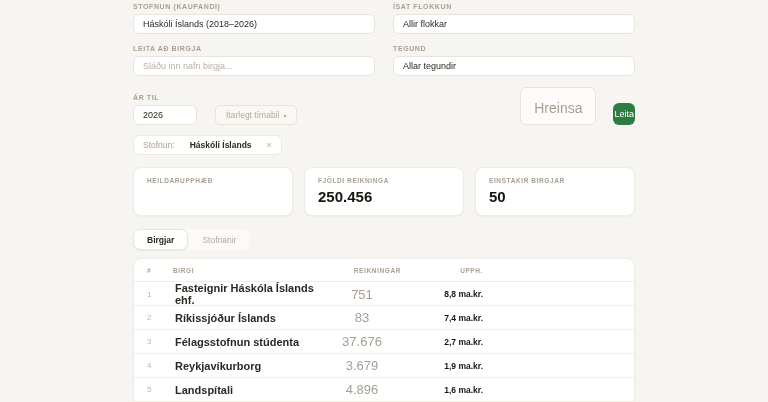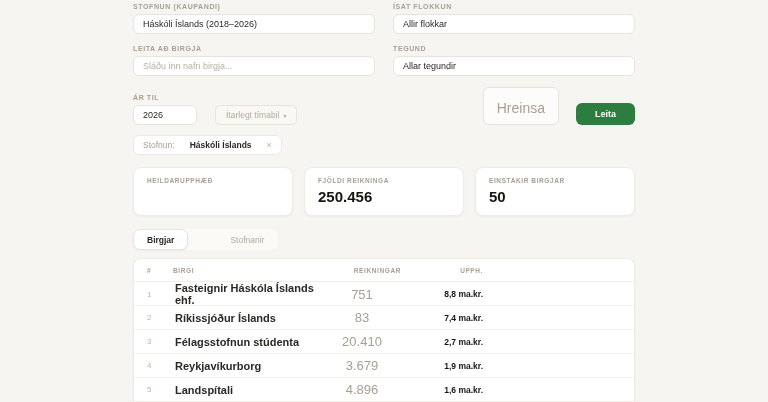--- a/index.html
+++ b/index.html
@@ -33,21 +33,21 @@
     align-items:center; gap:4px; margin-left:8px; cursor:pointer; font-family:inherit;
   }
   .ghost-btn .chev { font-size:6px; color:#b3aa9c; }
   .btn-spacer { flex:1; }
   .btn-secondary {
     height:38px; border:1px solid #e8e4dc; border-radius:6px; background:#fdfcfa;
     color:#a89f92; font-size:14px; padding:12px 13px; cursor:pointer; font-family:inherit;
   }
   .btn-primary {
     height:22px; border:none; border-radius:6px; background:#2e7d40;
-    color:#fff; font-size:9px; font-weight:bold; padding:0 19px; margin-left:7px;
+    color:#fff; font-size:9px; font-weight:normal; padding:0 1px; margin-left:7px;
     cursor:pointer; font-family:inherit;
   }
 
   .chip-row { margin-top:9px; }
   .chip {
     display:inline-flex; align-items:center; gap:15px; background:#fff;
     border:1px solid #edeae3; border-radius:6px; height:20px; padding:0 9px;
     font-size:8.5px;
   }
   .chip .chip-prefix { color:#a89f92; }
@@ -57,21 +57,21 @@
   
   .stats-row { display:grid; grid-template-columns:1fr 1fr 1fr; gap:11px; margin-top:12px; }
   .stat-card {
     background:#fff; border-radius:8px; padding:9px 13px 10px;
     box-shadow:0 1px 2px rgba(60,55,45,.05); border:1px solid #efece6;
   }
   .stat-label { font-size:6.5px; letter-spacing:.6px; text-transform:uppercase; color:#a89f92; font-weight:bold; }
   .stat-value { font-size:15px; font-weight:bold; color:#17150f; margin-top:4px; }
 
   
-  .tabs { display:inline-flex; margin-top:13px; background:#fbfaf7; border-radius:7px;gap:28px; }
+  .tabs { display:inline-flex; margin-top:13px; background:#fbfaf7; border-radius:7px; }
   .tab {
     height:21px; display:inline-flex; align-items:center; padding:0 13px;
     font-size:8.5px; border-radius:7px; cursor:pointer;
   }
   .tab.active {
     background:#fff; border:1px solid #e8e4dc; color:#2b2823; font-weight:bold;
     box-shadow:0 1px 2px rgba(60,55,45,.06);
   }
   .tab.inactive { color:#b3aa9c; border:1px solid transparent; }
 
@@ -193,21 +193,21 @@
         <span class="cell-num">2</span>
         <span class="cell-name">Ríkissjóður Íslands</span>
         <span class="cell-inv">83</span>
         <span class="cell-amt">7,4 ma.kr.</span>
         <span class="cell-bar"><span class="bar-track"><span class="bar-fill" style="display: block; width: 84%;"></span></span></span>
       </div>
 
       <div class="t-row">
         <span class="cell-num">3</span>
         <span class="cell-name">Félagsstofnun stúdenta</span>
-        <span class="cell-inv">20.410</span>
+        <span class="cell-inv">37.676</span>
         <span class="cell-amt">2,7 ma.kr.</span>
         <span class="cell-bar"><span class="bar-track"><span class="bar-fill" style="display: block; width: 31%;"></span></span></span>
       </div>
 
       <div class="t-row">
         <span class="cell-num">4</span>
         <span class="cell-name">Reykjavíkurborg</span>
         <span class="cell-inv">3.679</span>
         <span class="cell-amt">1,9 ma.kr.</span>
         <span class="cell-bar"><span class="bar-track"><span class="bar-fill" style="display: block; width: 22%;"></span></span></span>

